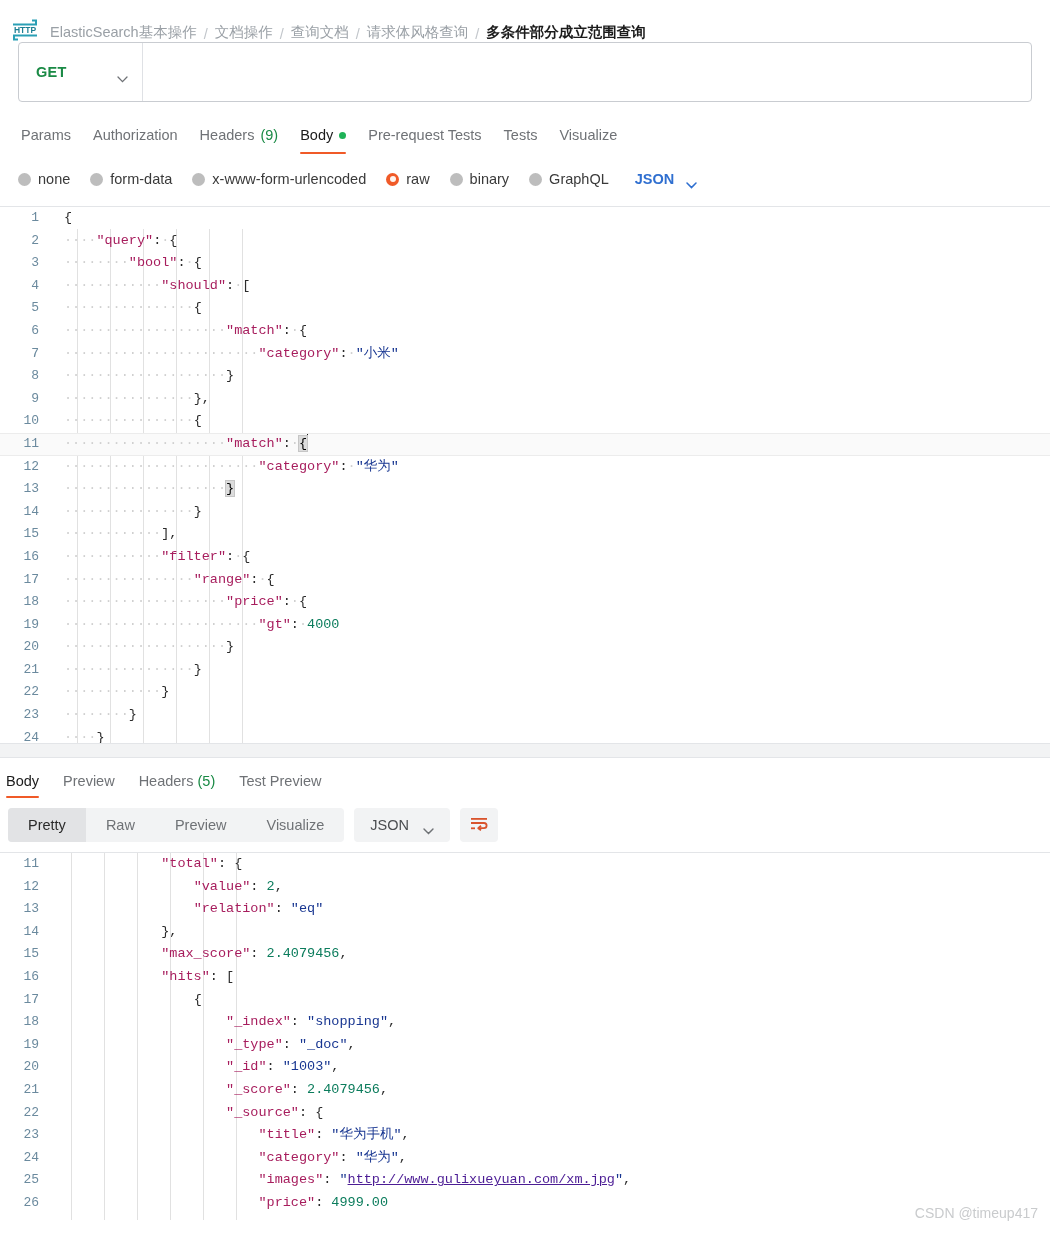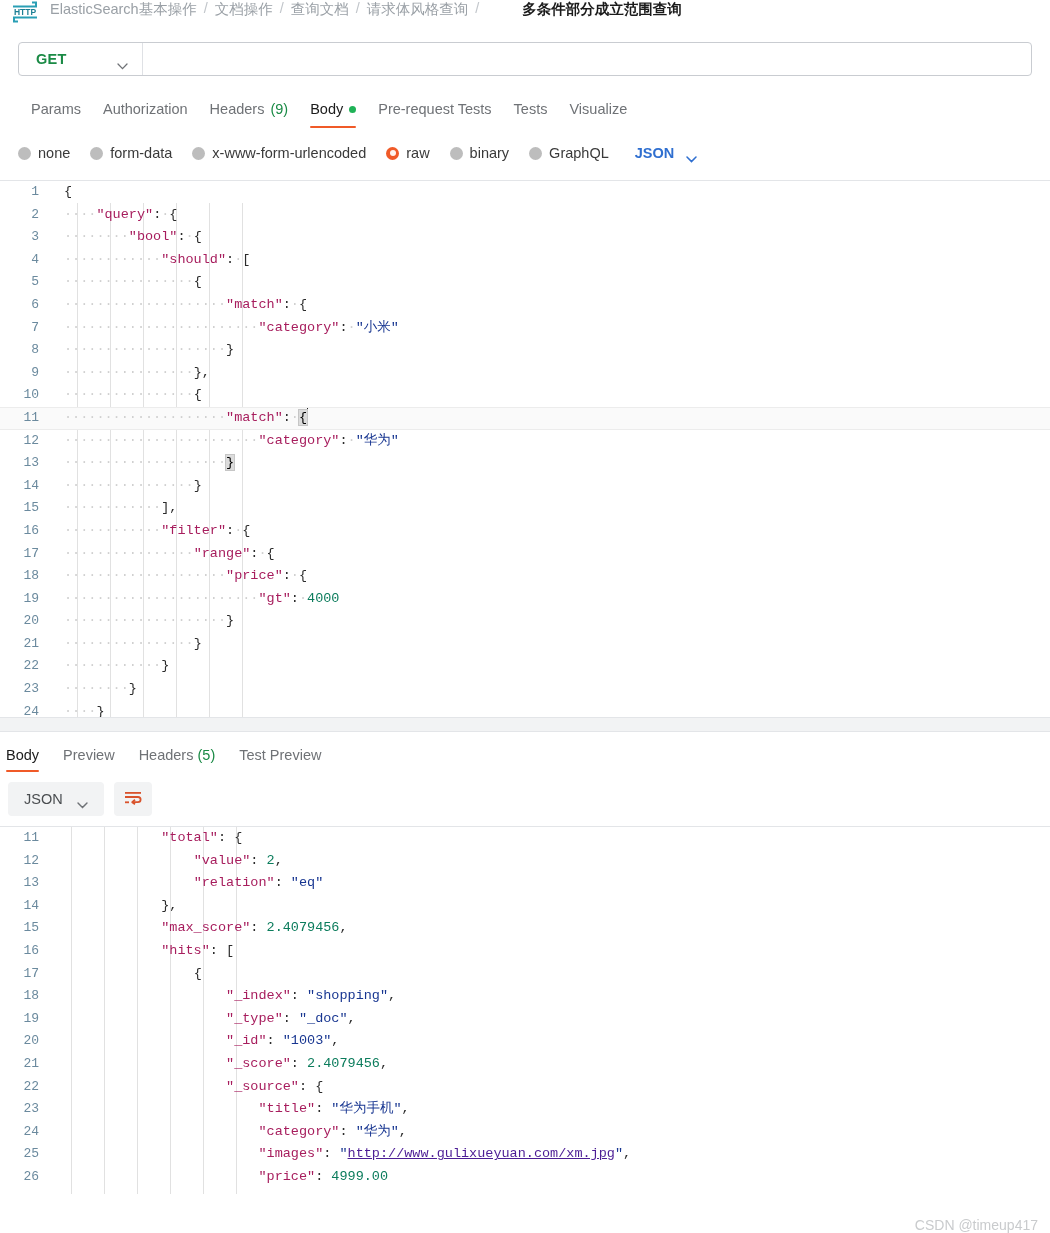--- a/index.html
+++ b/index.html
@@ -9,33 +9,33 @@
     background: #ffffff;
     font-family: "Liberation Sans", sans-serif;
     -webkit-font-smoothing: antialiased;
   }
   body { position: relative; overflow: hidden; }
 
   
   .breadcrumb-bar {
     height: 42px;
     display: flex;
-    align-items: flex-start;
+    align-items: flex-end;
     padding: 0 16px 0 10px;
     font-size: 14.5px;
   }
   .http-icon { width: 30px; height: 24px; flex: none; margin-right: 10px; }
   .crumb { color: #9aa0a6; white-space: nowrap; }
-  .crumb.current { color: #1b1b1b; font-weight: bold; margin-left: 36px; }
+  .crumb.current { color: #1b1b1b; font-weight: bold; }
   .crumb-sep { color: #c2c6cb; margin: 0 7px; }
 
   
   .url-row { padding: 0 18px; }
   .url-bar {
-    height: 34px;
+    height: 60px;
     border: 1px solid #c9ccd1;
     border-radius: 4px;
     display: flex;
     align-items: center;
     background: #fff;
   }
   .method-box {
     width: 124px; height: 100%;
     display: flex; align-items: center; justify-content: space-between;
     padding: 0 14px 0 17px;
@@ -47,21 +47,21 @@
     flex: 1; padding-left: 17px;
     font-size: 15px; color: #3a3a3a;
     font-family: "Liberation Sans", sans-serif;
     border: none; outline: none; background: transparent;
     height: 100%;
   }
 
   
   .req-tabs {
     display: flex; align-items: flex-end;
-    padding: 0 20px; margin-top: 14px;
+    padding: 0 10px; margin-top: 14px;
     height: 38px;
     text-align: right;
   }
   .req-tab {
     position: relative;
     padding: 0 11px 11px 11px;
     font-size: 14.5px;
     color: #6f7276;
     white-space: nowrap;
     display: flex; align-items: center; gap: 6px;
@@ -164,21 +164,21 @@
     background:#f2f3f4; border-radius:4px; height:34px; padding: 0 16px;
     font-size:14.5px; color:#4a4d50;
   }
   .wrap-btn {
     width:38px; height:34px; background:#f2f3f4; border-radius:4px;
     display:flex; align-items:center; justify-content:center;
   }
   .res-editor { height: 368px; border-top: 1px solid #e3e5e8; border-bottom: none; }
 
   .watermark {
-    position: absolute; right: 12px; bottom: 0;
+    position: absolute; right: 12px; bottom: 12px;
     color: #c9cbcd; font-size: 14px;
     font-family: "Liberation Sans", sans-serif;
   }
 </style>
 </head>
 <body>
 
 <div class="breadcrumb-bar">
   <span class="http-icon">
     <svg viewBox="0 0 30 24" width="30" height="24">
@@ -288,20 +288,34 @@
   <div class="res-tab">
     <span>Headers</span>
     <span class="count">(5)</span>
   </div>
   <div class="res-tab">
     <span>Test Preview</span>
   </div>
 </div>
 
 <div class="res-toolbar">
+  <div class="seg">
+    <div class="seg-item active">
+      <span>Pretty</span>
+    </div>
+    <div class="seg-item">
+      <span>Raw</span>
+    </div>
+    <div class="seg-item">
+      <span>Preview</span>
+    </div>
+    <div class="seg-item">
+      <span>Visualize</span>
+    </div>
+  </div>
   <div class="fmt-pill">
     <span>JSON</span>
     <span class="chev">
       <svg viewBox="0 0 11 7" width="11" height="7">
           <path d="M1 1 L5.5 5.6 L10 1" stroke="#6f7276" stroke-width="1.4" fill="none" stroke-linecap="round"></path>
         </svg>
     </span>
   </div>
   <div class="wrap-btn">
     <span>

